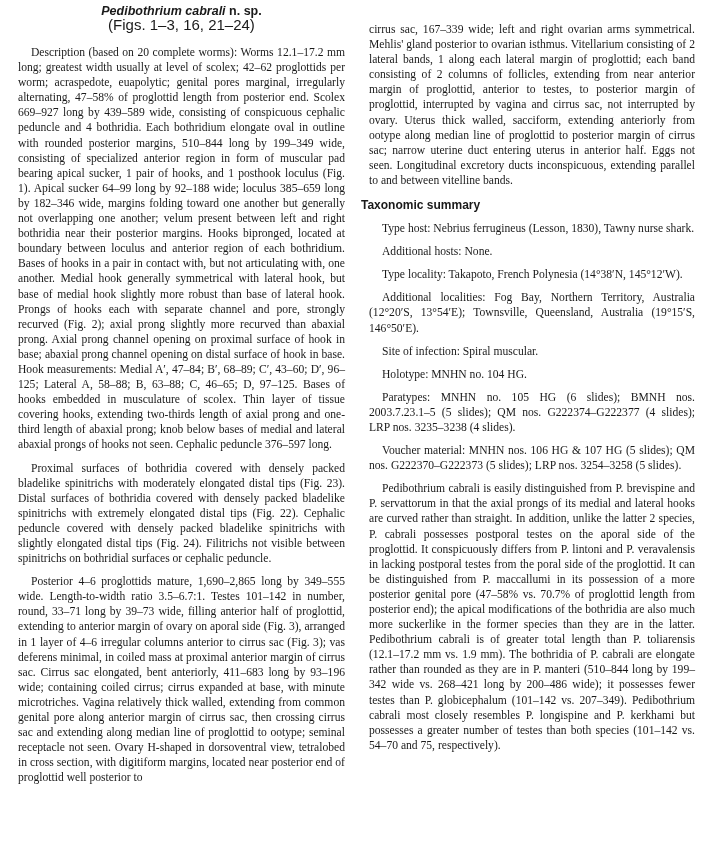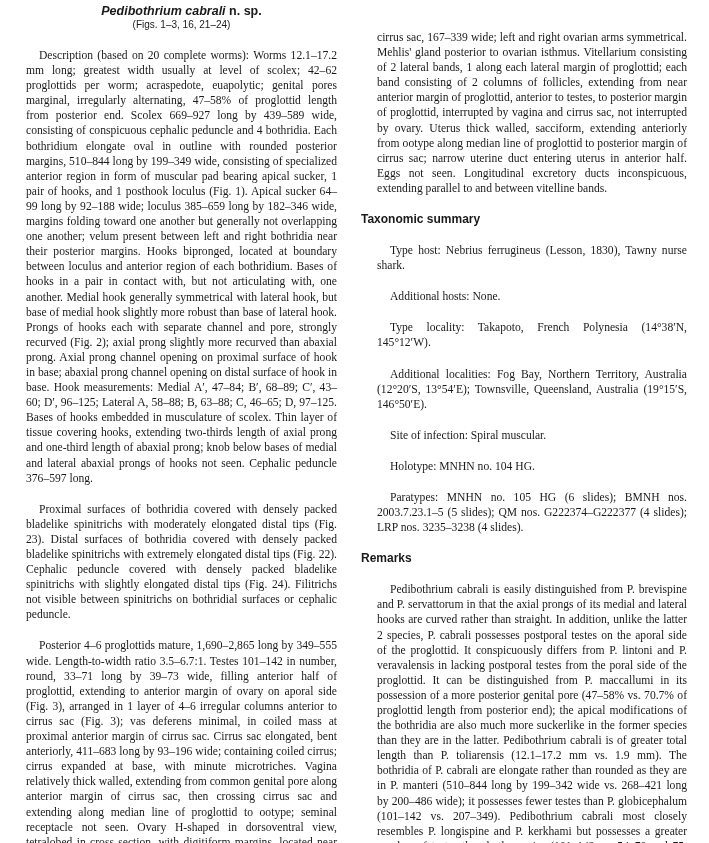--- a/index.html
+++ b/index.html
@@ -3,22 +3,22 @@
 <meta charset="utf-8">
 <style>
   html, body { margin: 0; padding: 0; background: #ffffff; }
   body { width: 709px; height: 843px; overflow: hidden; position: relative; color: #1a1a1a; }
   .col { position: absolute; top: 0; font-family: "Liberation Serif", serif; font-size: 11.6px; line-height: 15.1px; text-align: justify; }
   .left { left: 10px; width: 343px; }
   .right { left: 361px; width: 342px; top: 14px; }
   .title { font-family: "Liberation Sans", sans-serif; text-align: center; font-size: 12.5px; line-height: 14px; margin-top: 4px; }
   .title .genus { font-style: italic; font-weight: bold; }
   .title .nsp { font-weight: bold; }
-  .subtitle { font-family: "Liberation Sans", sans-serif; text-align: center; font-size: 10px; line-height: 14px; margin-bottom: 13px; }
-  p { margin: 16px; text-indent: 13px; }
+  .subtitle { font-family: "Liberation Sans", sans-serif; text-align: center; font-size: 15px; line-height: 14px; margin-bottom: 13px; }
+  p { margin: 8px; text-indent: 13px; }
   .lbl { }
   .it { }
   h3 { font-family: "Liberation Sans", sans-serif; font-size: 12px; font-weight: bold; margin: 10px 0 5px 0; line-height: 15px; }
 </style>
 </head>
 <body>
 
 <div class="col left">
   <div class="title">
     <span class="genus">Pedibothrium cabrali</span>
@@ -36,17 +36,17 @@
 
   <h3>Taxonomic summary</h3>
   <div id="tax-entries">
       <p><span class="lbl">Type host:</span><span class="it"> Nebrius ferrugineus</span><span> (Lesson, 1830), Tawny nurse shark.</span></p>
       <p><span class="lbl">Additional hosts:</span><span> None.</span></p>
       <p><span class="lbl">Type locality:</span><span> Takapoto, French Polynesia (14°38′N, 145°12′W).</span></p>
       <p><span class="lbl">Additional localities:</span><span> Fog Bay, Northern Territory, Australia (12°20′S, 13°54′E); Townsville, Queensland, Australia (19°15′S, 146°50′E).</span></p>
       <p><span class="lbl">Site of infection:</span><span> Spiral muscular.</span></p>
       <p><span class="lbl">Holotype:</span><span> MNHN no. 104 HG.</span></p>
       <p><span class="lbl">Paratypes:</span><span> MNHN no. 105 HG (6 slides); BMNH nos. 2003.7.23.1–5 (5 slides); QM nos. G222374–G222377 (4 slides); LRP nos. 3235–3238 (4 slides).</span></p>
+      <p><span class="lbl">Voucher material:</span><span> MNHN nos. 106 HG &amp; 107 HG (5 slides); QM nos. G222370–G222373 (5 slides); LRP nos. 3254–3258 (5 slides).</span></p>
     </div>
 
-  <h3>Remarks</h3>
   <p id="remarks-body"><span class="it">Pedibothrium cabrali</span><span> is easily distinguished from </span><span class="it">P. brevispine</span><span> and </span><span class="it">P. servattorum</span><span> in that the axial prongs of its medial and lateral hooks are curved rather than straight. In addition, unlike the latter 2 species, </span><span class="it">P. cabrali</span><span> possesses postporal testes on the aporal side of the proglottid. It conspicuously differs from </span><span class="it">P. lintoni</span><span> and </span><span class="it">P. veravalensis</span><span> in lacking postporal testes from the poral side of the proglottid. It can be distinguished from </span><span class="it">P. maccallumi</span><span> in its possession of a more posterior genital pore (47–58% vs. 70.7% of proglottid length from posterior end); the apical modifications of the bothridia are also much more suckerlike in the former species than they are in the latter. </span><span class="it">Pedibothrium cabrali</span><span> is of greater total length than </span><span class="it">P. toliarensis</span><span> (12.1–17.2 mm vs. 1.9 mm). The bothridia of </span><span class="it">P. cabrali</span><span> are elongate rather than rounded as they are in </span><span class="it">P. manteri</span><span> (510–844 long by 199–342 wide vs. 268–421 long by 200–486 wide); it possesses fewer testes than </span><span class="it">P. globicephalum</span><span> (101–142 vs. 207–349). </span><span class="it">Pedibothrium cabrali</span><span> most closely resembles </span><span class="it">P. longispine</span><span> and </span><span class="it">P. kerkhami</span><span> but possesses a greater number of testes than both species (101–142 vs. 54–70 and 75, respectively).</span></p>
 </div>
 
 </body></html>

